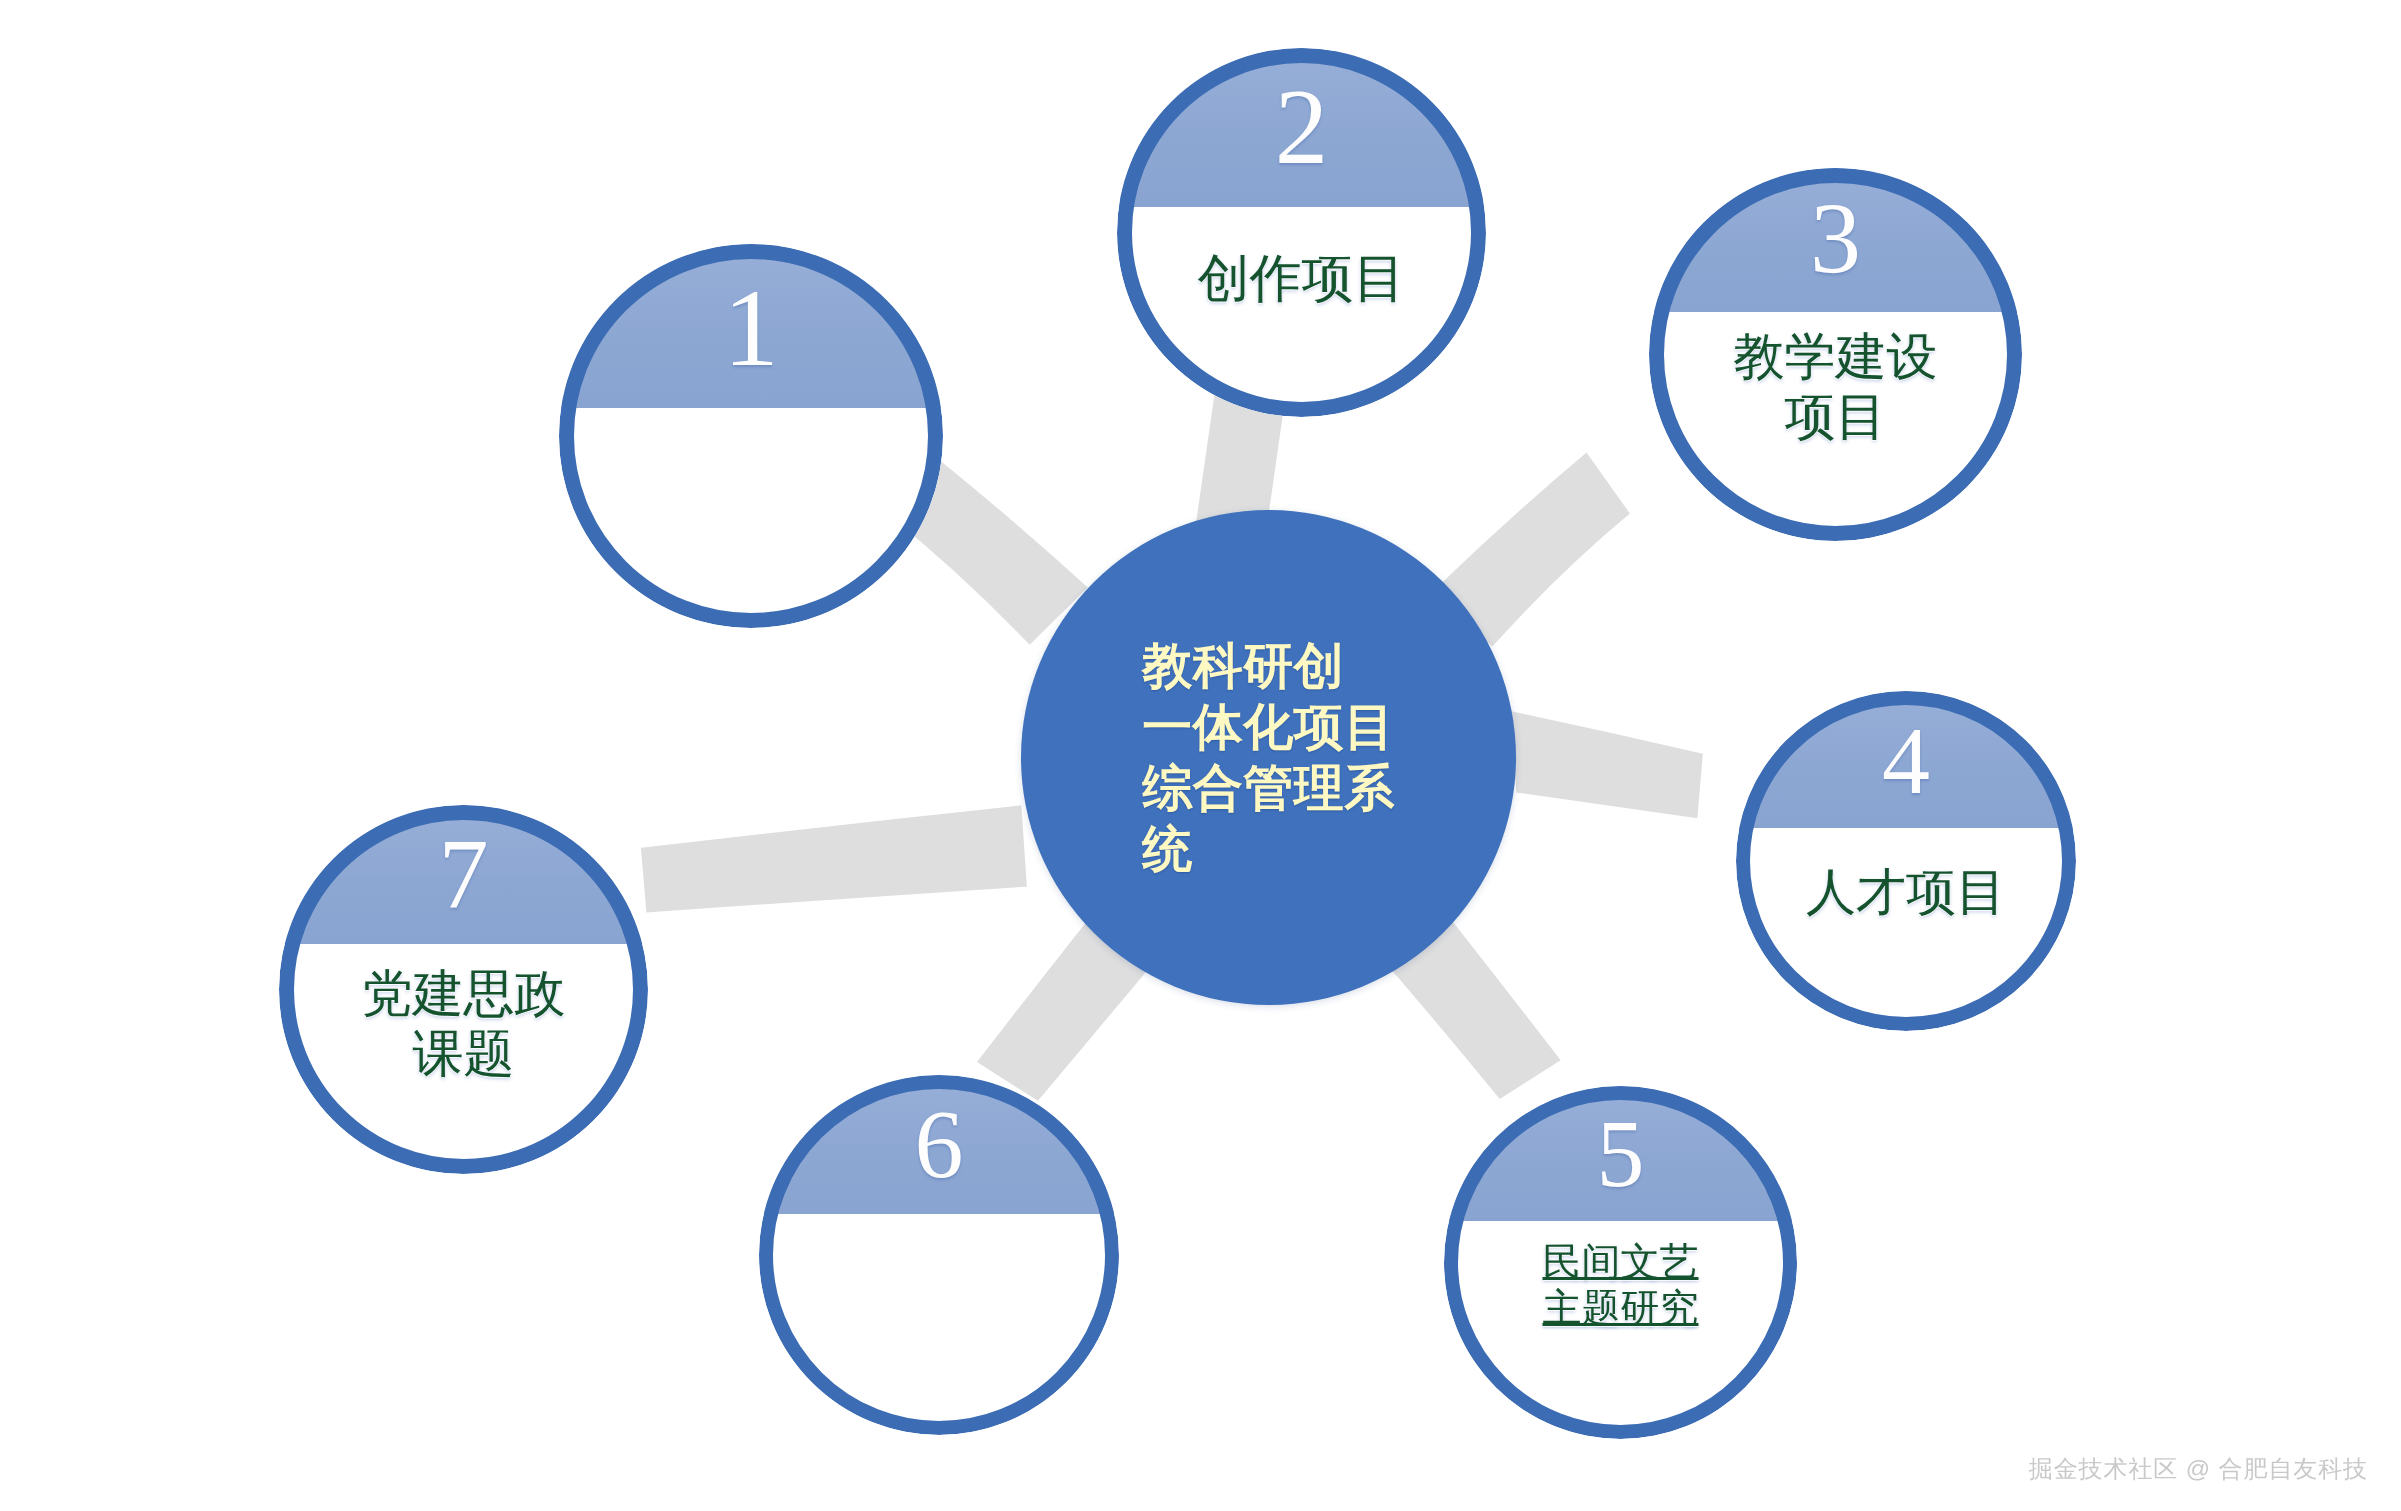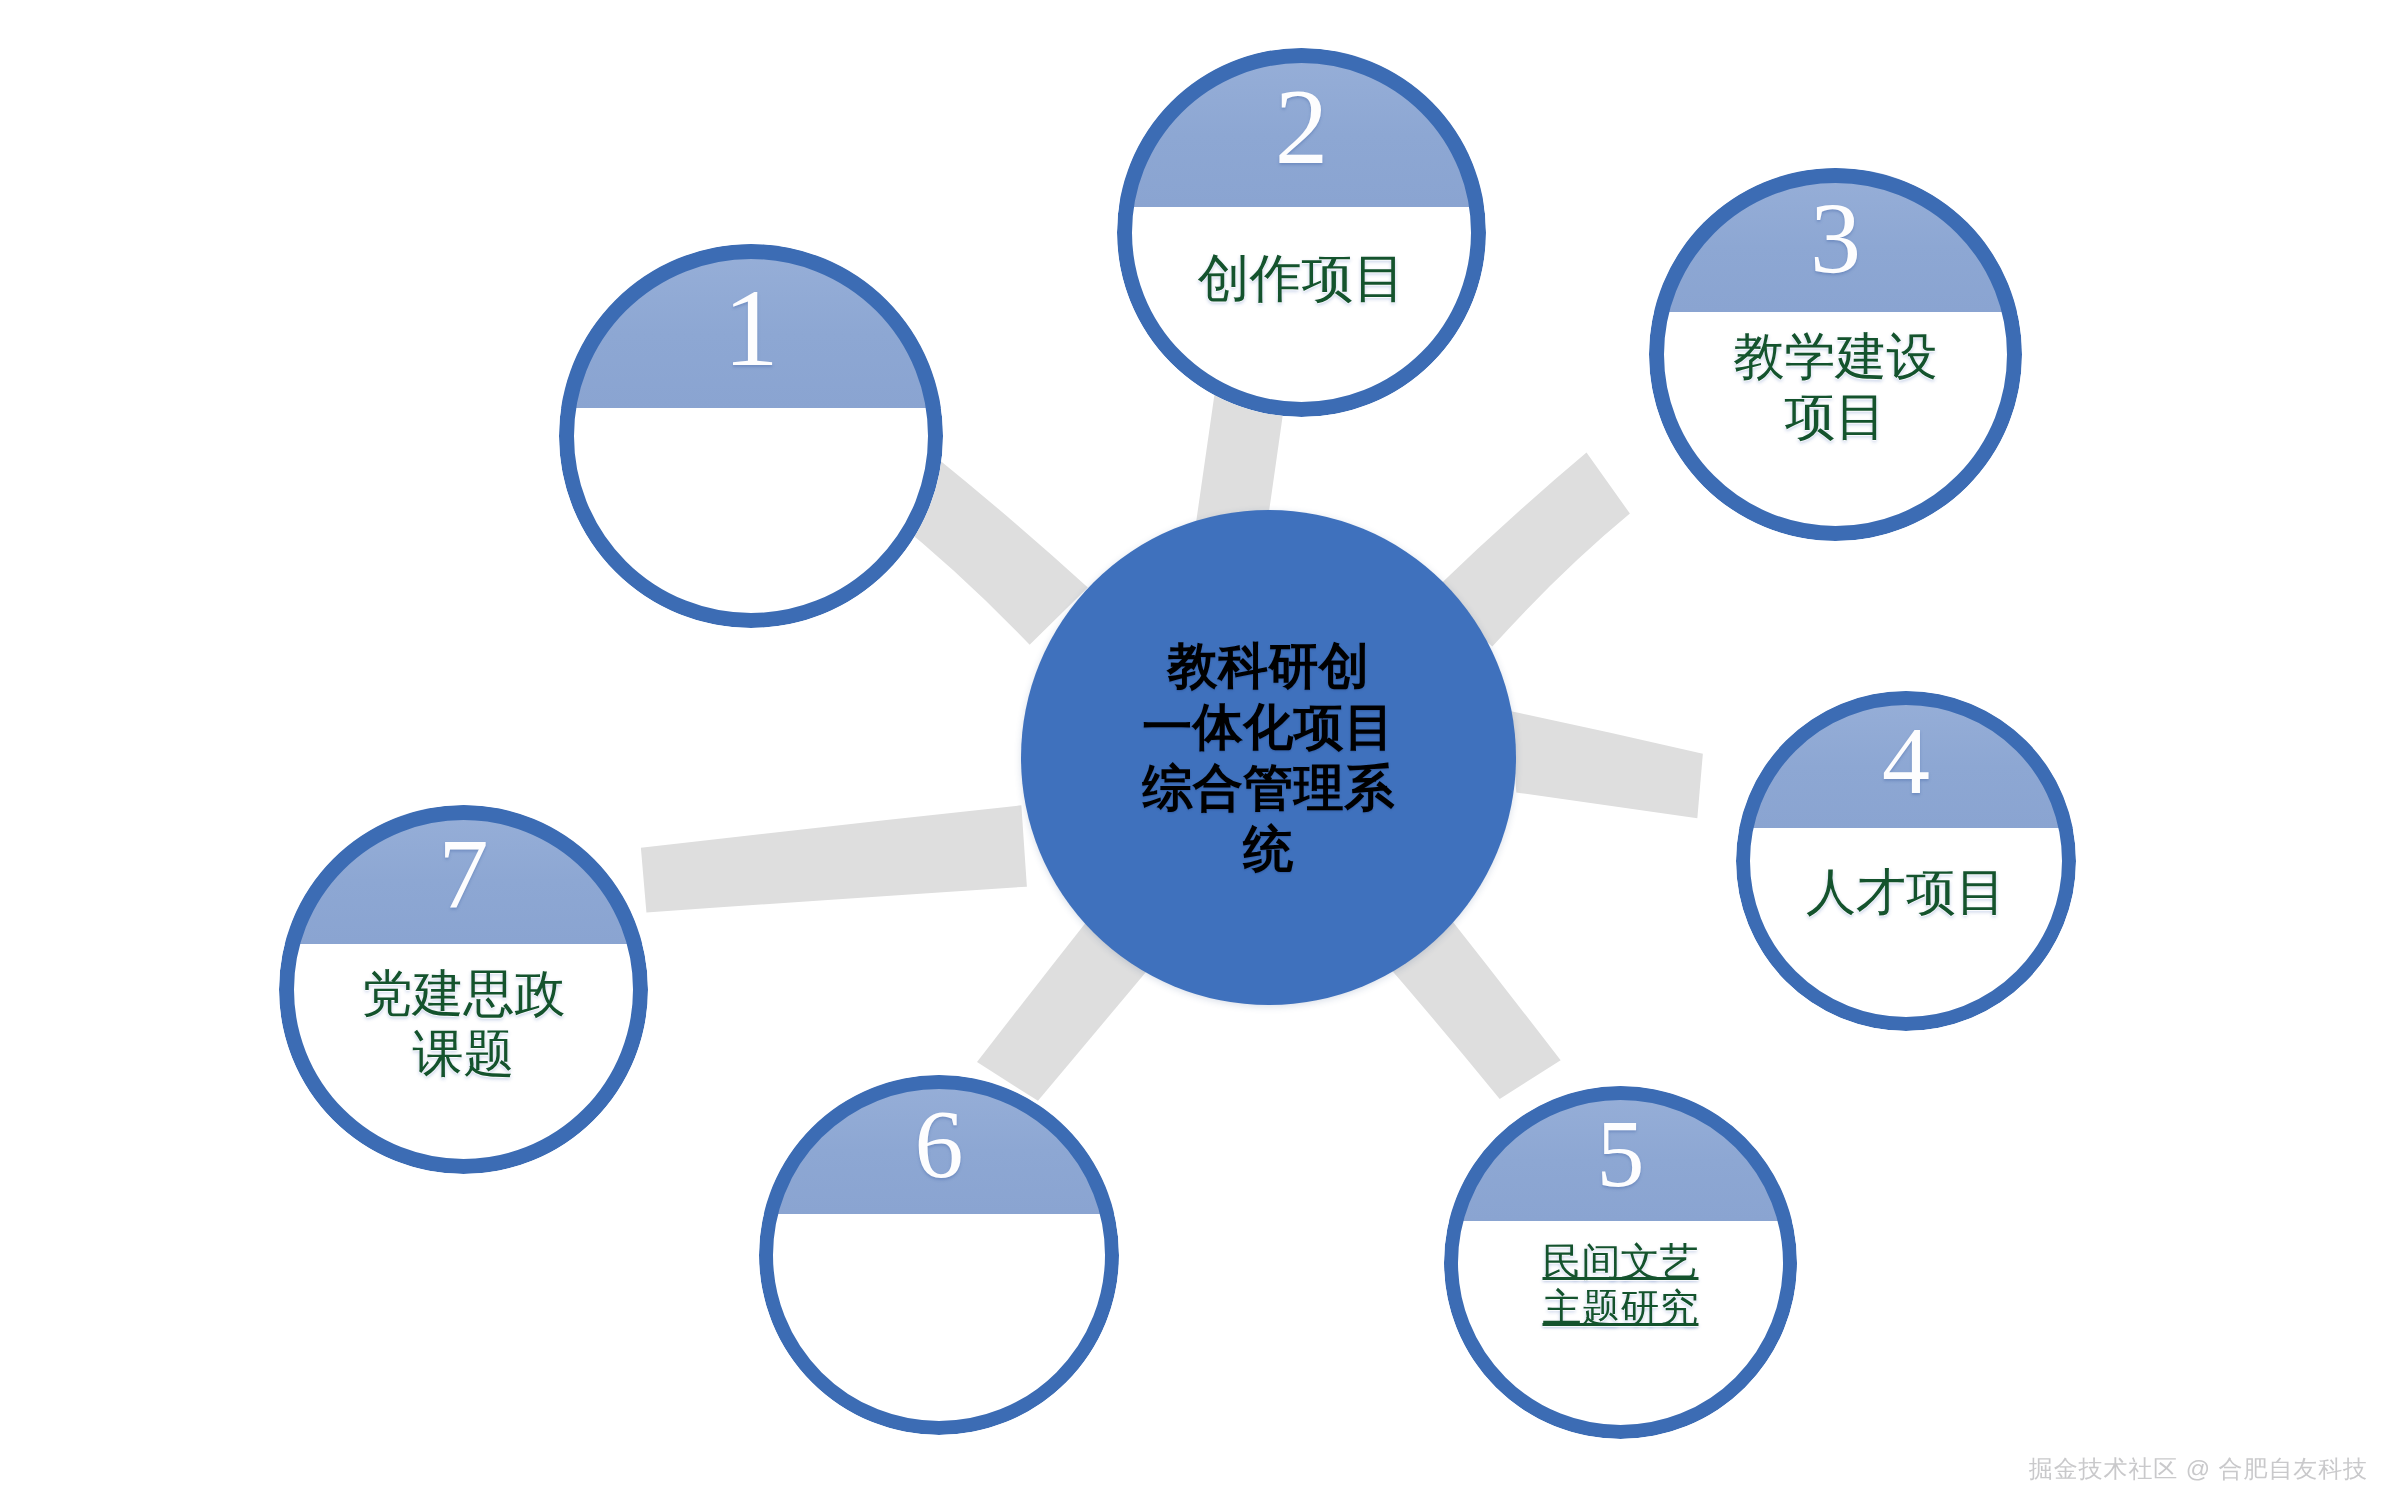--- a/index.html
+++ b/index.html
@@ -91,22 +91,21 @@
     position: absolute;
     border-radius: 50%;
     background: #3F71BD;
     z-index: 5;
     display: flex;
     align-items: center;
     justify-content: center;
     box-shadow: 0 1.8px 7.4px rgba(40,70,130,.18);
   }
   #hub .hub-label {
-    color: #000000;
-    text-align: center;
+    color: #fef9c3;
     font-family: "Liberation Sans", "DejaVu Sans", sans-serif;
     font-weight: 700;
     line-height: 1.22;
     white-space: pre-line;
     text-shadow: 0 0.9px 1.8px rgba(25,55,115,.35);
     letter-spacing: 0.5px;
   }
 
   
   #watermark {

